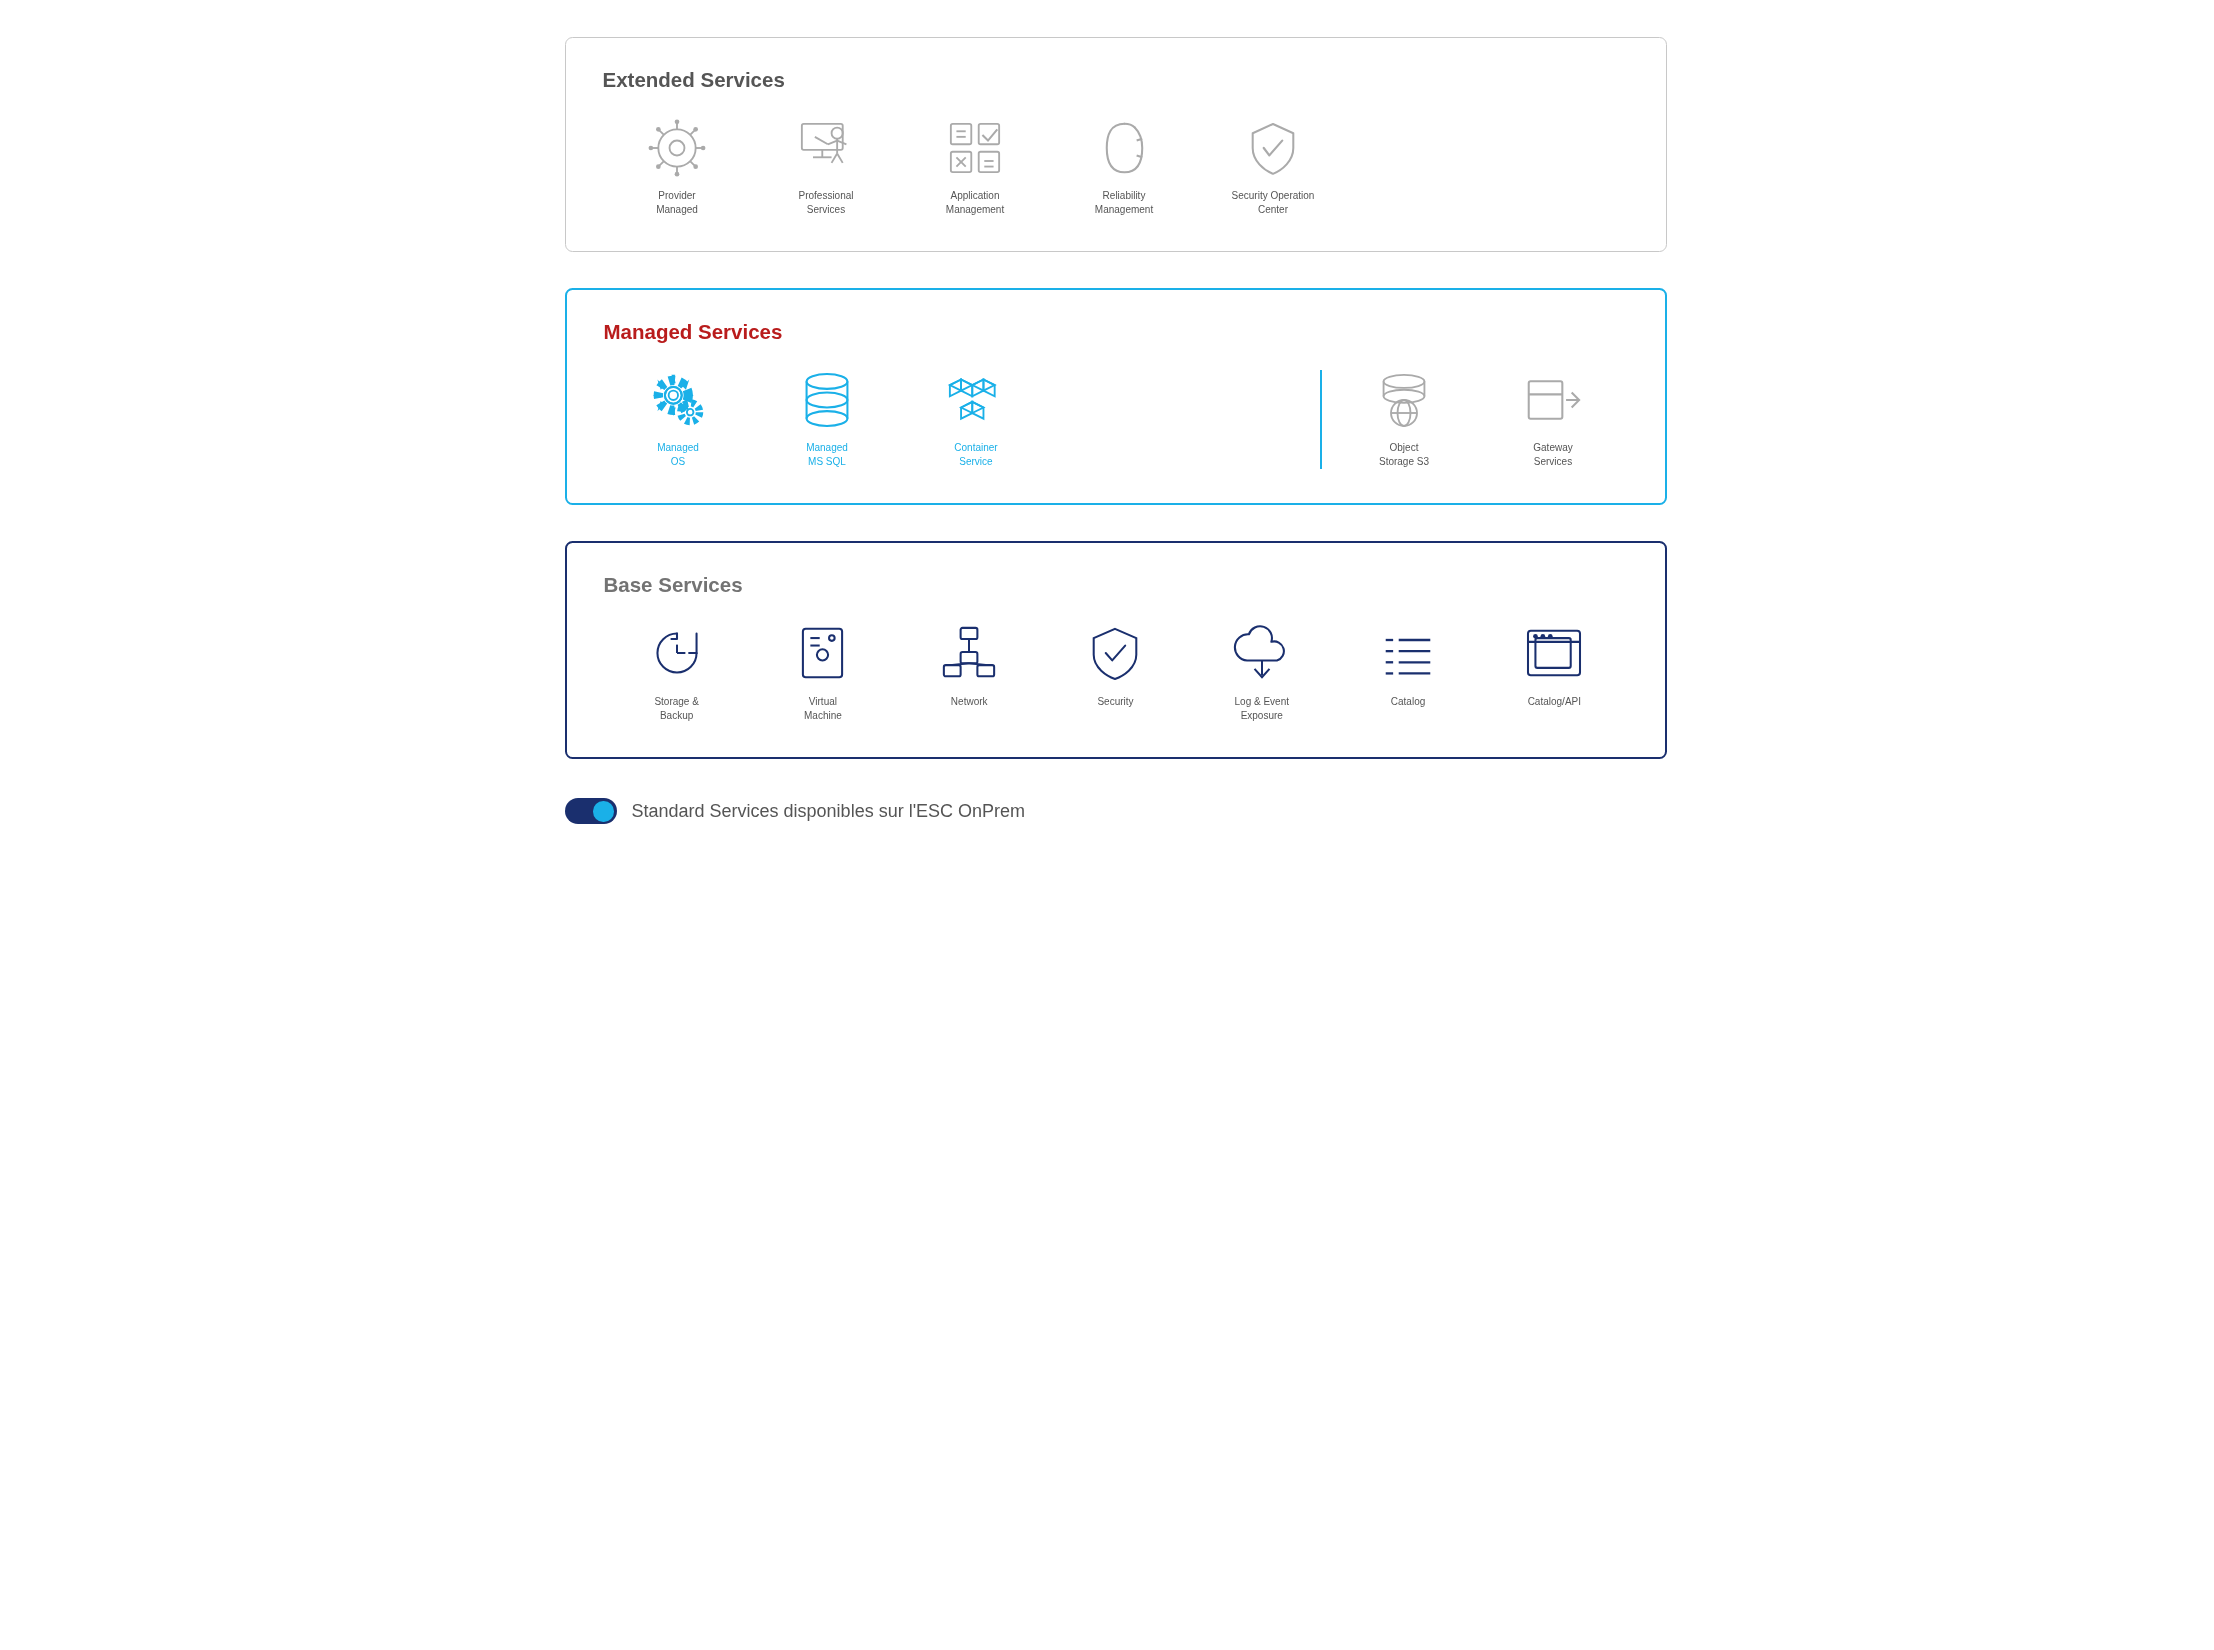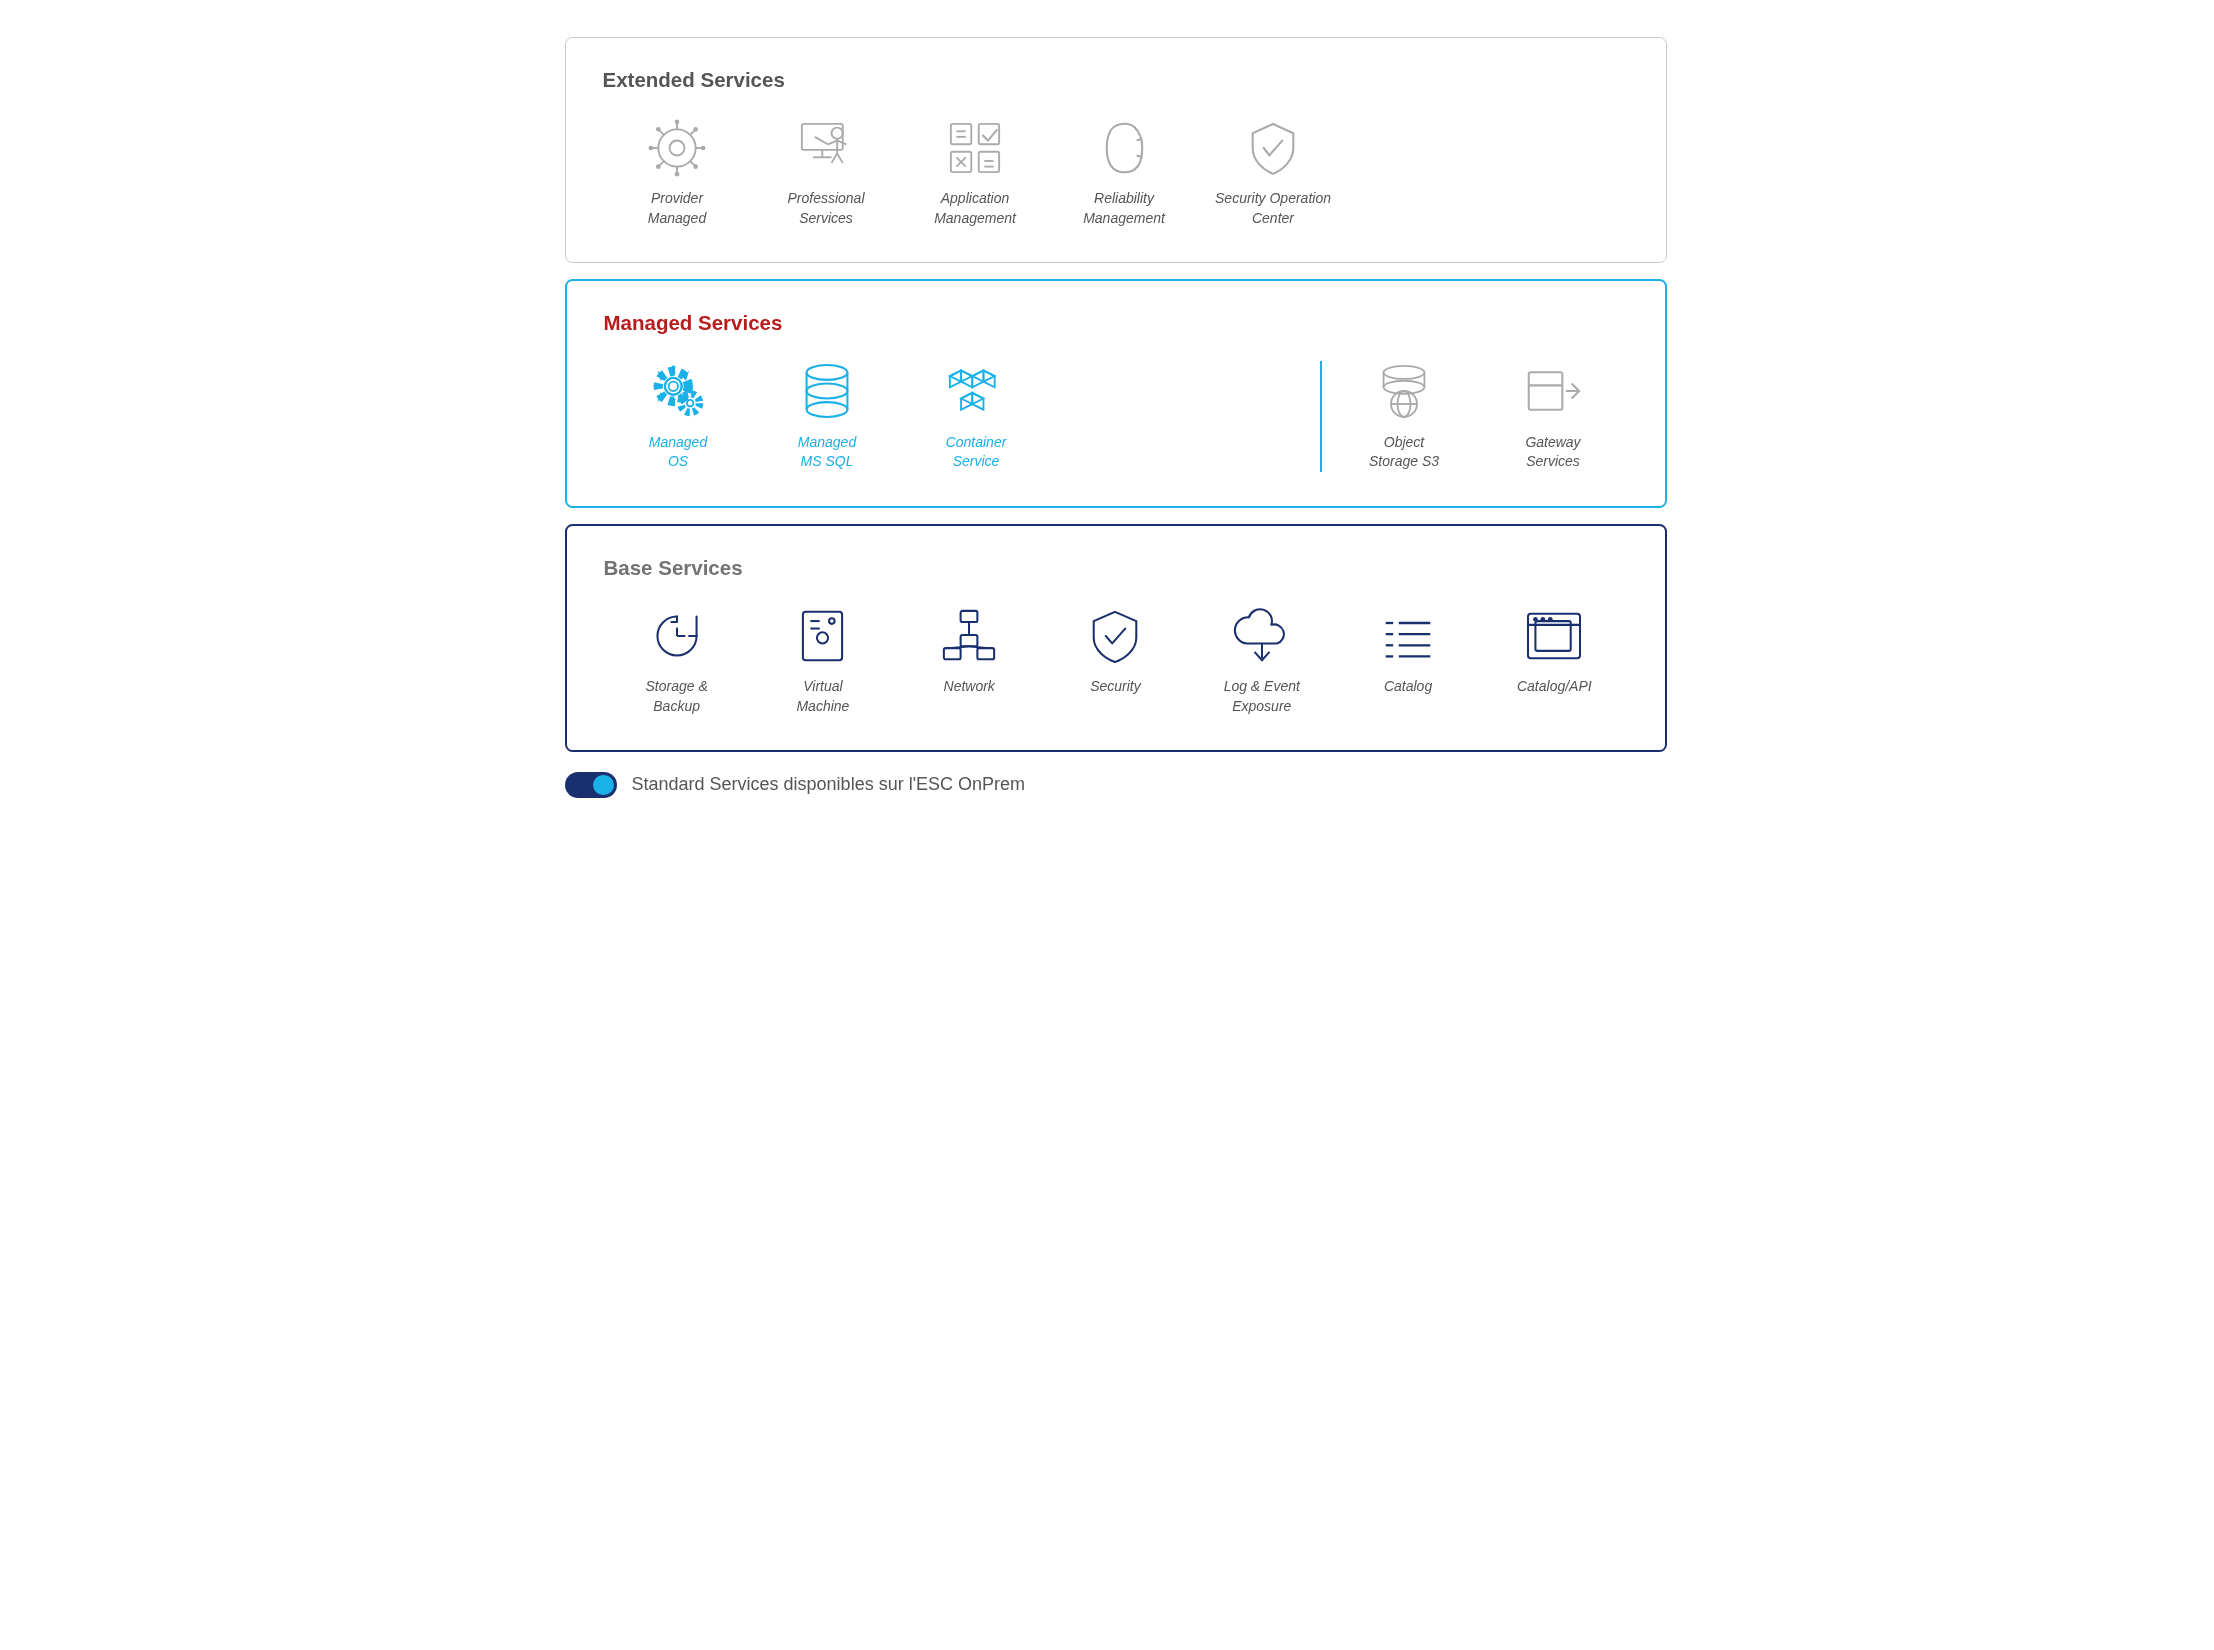--- a/index.html
+++ b/index.html
@@ -10,21 +10,21 @@
       flex-direction: column;
       align-items: center;
       padding: 37px 28px;
       min-height: 100vh;
     }
     .page-wrapper {
       width: 1119px;
       max-width: 100%;
       display: flex;
       flex-direction: column;
-      gap: 16px;
+      gap: 36px;
       padding-left: 17px;
     }
     
     .section {
       border-radius: 7.5px;
       padding: 30px 37px 34px 37px;
     }
     .section-extended {
       border: 1.9px solid #c8c8c8;
     }
@@ -52,24 +52,23 @@
     }
     .item {
       display: flex;
       flex-direction: column;
       align-items: center;
       text-align: center;
       width: 149px;
       gap: 11.2px;
     }
     .item-label {
-      font-size: 14px;
+      font-size: 10px;
       color: #888;
       line-height: 1.4;
-      font-style: italic;
     }
     .item-label-blue {
       color: #1ab0e8;
     }
     .item-label-dark {
       color: #555;
     }
     
     .managed-divider {
       width: 1.9px;

